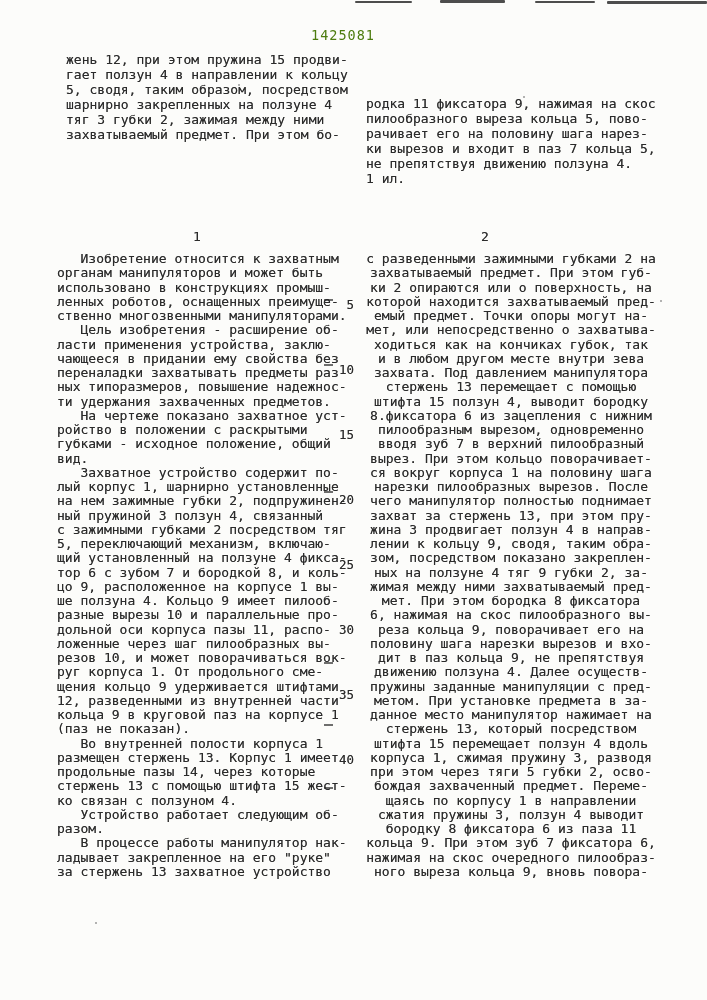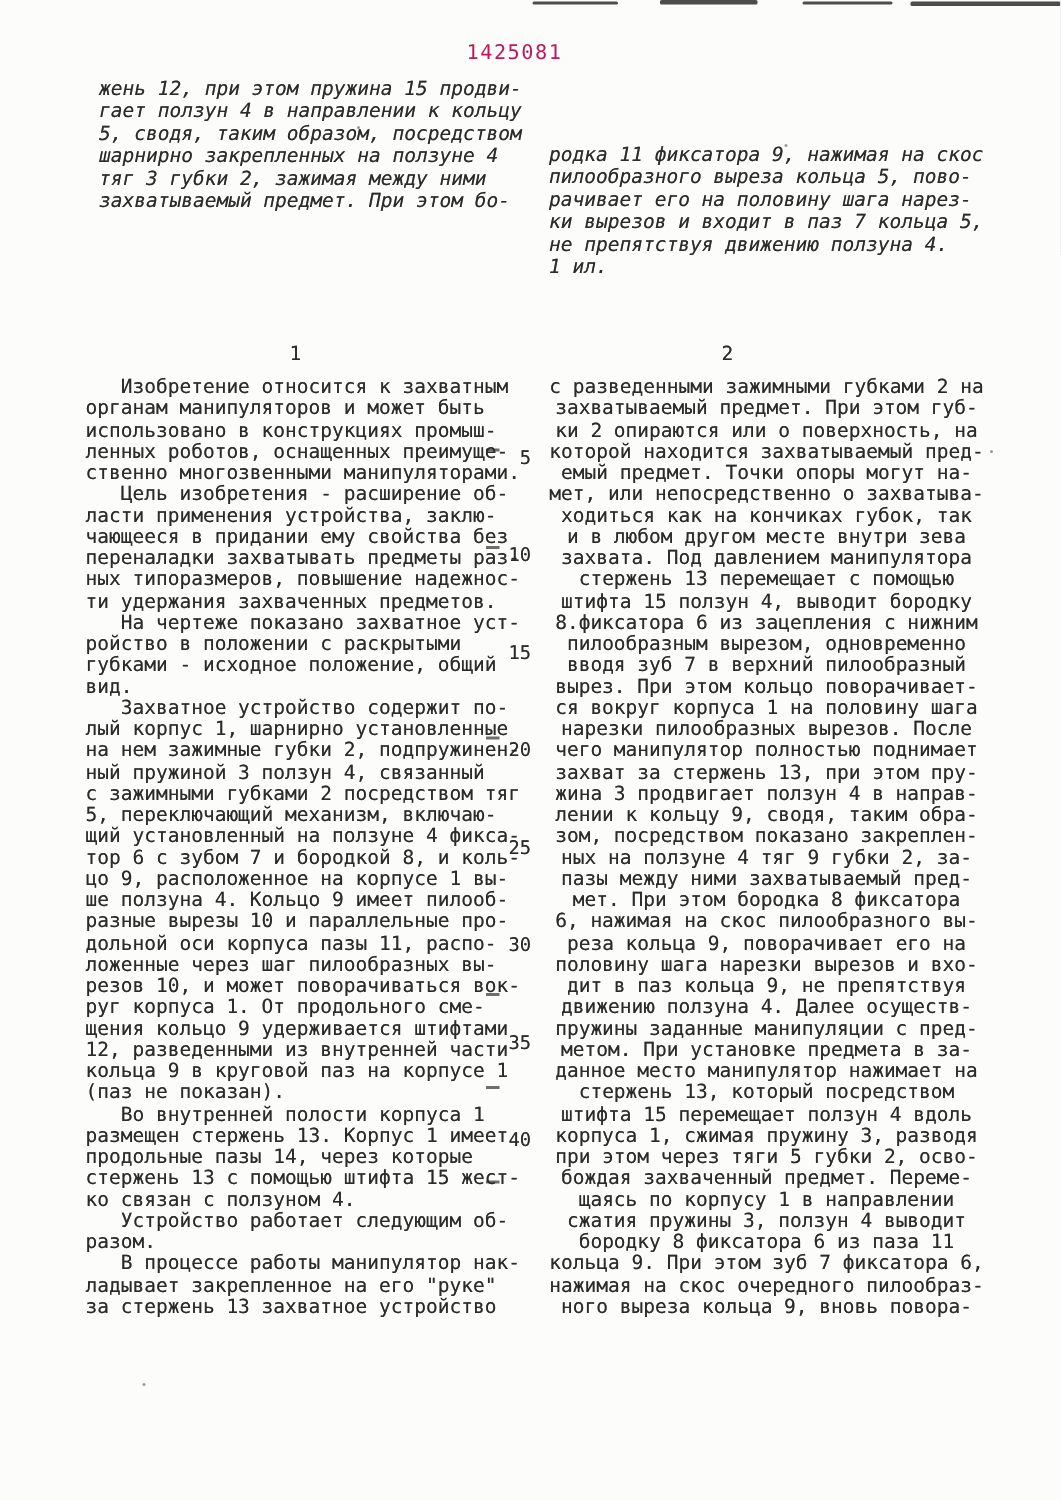--- a/index.html
+++ b/index.html
@@ -16,31 +16,31 @@
   
   .dash { position: absolute; background: #2e2e2e; border-radius: 1px; opacity: .85; }
   .tick { position: absolute; width: 9px; height: 2px; background: #4a4a4a; opacity: .8; }
   .speck { position: absolute; width: 2px; height: 2px; background: #9a9a98; border-radius: 50%; }
 
   .patent-number {
     position: absolute;
     left: 311px; top: 27px;
     font-size: 13.5px;
     letter-spacing: 1px;
-    color: #be185d;
+    color: #4d7c0f;
   }
   .col { position: absolute; }
   .col .tline {
     white-space: pre;
     font-size: 13px;
     line-height: 14.25px;
     letter-spacing: 0;
     text-shadow: 0 0 .4px rgba(20,20,20,.55);
   }
-  .top-section .tline { line-height: 15px; font-style: italic; }
+  .top-section .tline { line-height: 15px; }
 
   .top-left  { left: 66px;  top: 52px;  width: 292px; }
   .top-right { left: 366px; top: 52px;  width: 300px; margin-top: 44px; }
 
   .col-header {
     position: absolute;
     top: 229px;
     font-size: 13px;
     text-shadow: 0 0 .4px rgba(20,20,20,.55);
   }
@@ -171,21 +171,21 @@
       <div class="tline">вводя зуб 7 в верхний пилообразный</div>
       <div class="tline">вырез. При этом кольцо поворачивает-</div>
       <div class="tline">ся вокруг корпуса 1 на половину шага</div>
       <div class="tline">нарезки пилообразных вырезов. После</div>
       <div class="tline">чего манипулятор полностью поднимает</div>
       <div class="tline">захват за стержень 13, при этом пру-</div>
       <div class="tline">жина 3 продвигает ползун 4 в направ-</div>
       <div class="tline">лении к кольцу 9, сводя, таким обра-</div>
       <div class="tline">зом, посредством показано закреплен-</div>
       <div class="tline">ных на ползуне 4 тяг 9 губки 2, за-</div>
-      <div class="tline">пазы между ними захватываемый пред-</div>
+      <div class="tline">жимая между ними захватываемый пред-</div>
       <div class="tline">мет. При этом бородка 8 фиксатора</div>
       <div class="tline">6, нажимая на скос пилообразного вы-</div>
       <div class="tline">реза кольца 9, поворачивает его на</div>
       <div class="tline">половину шага нарезки вырезов и вхо-</div>
       <div class="tline">дит в паз кольца 9, не препятствуя</div>
       <div class="tline">движению ползуна 4. Далее осуществ-</div>
       <div class="tline">пружины заданные манипуляции с пред-</div>
       <div class="tline">метом. При установке предмета в за-</div>
       <div class="tline">данное место манипулятор нажимает на</div>
       <div class="tline">стержень 13, который посредством</div>

